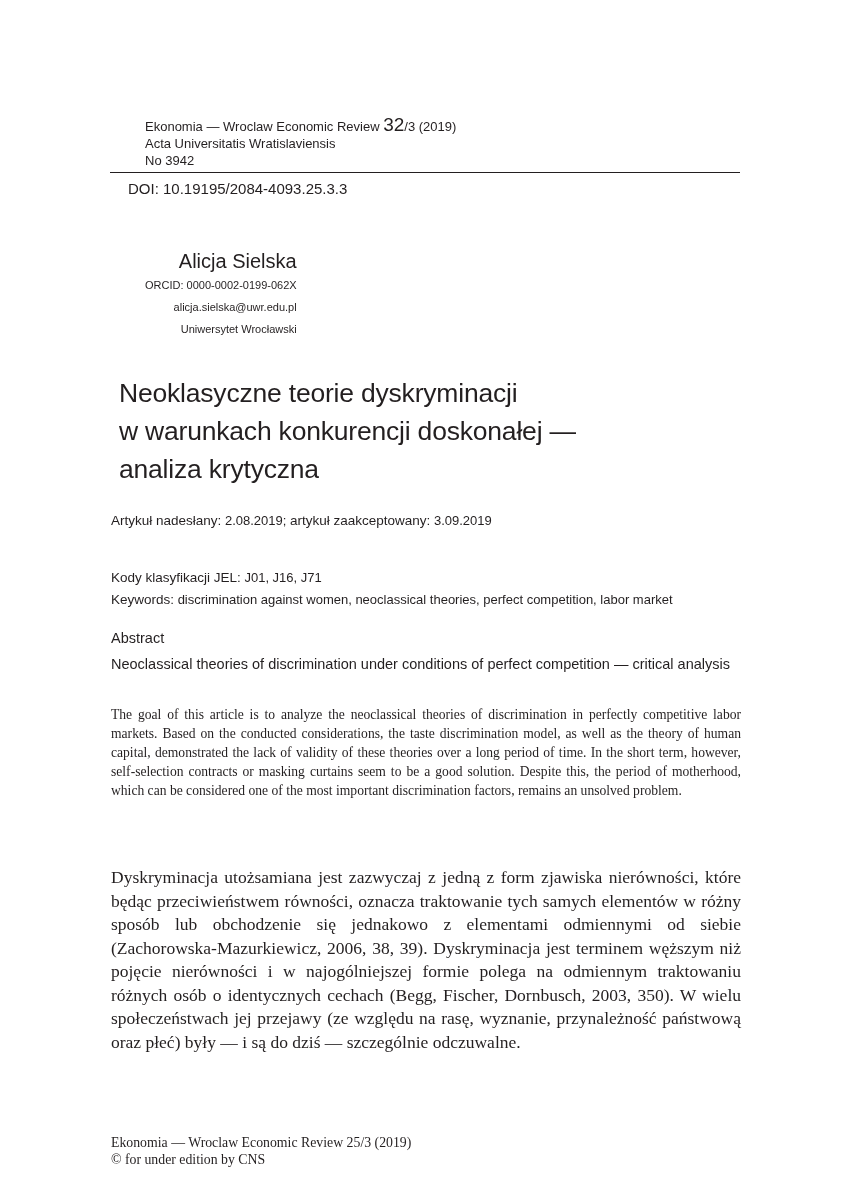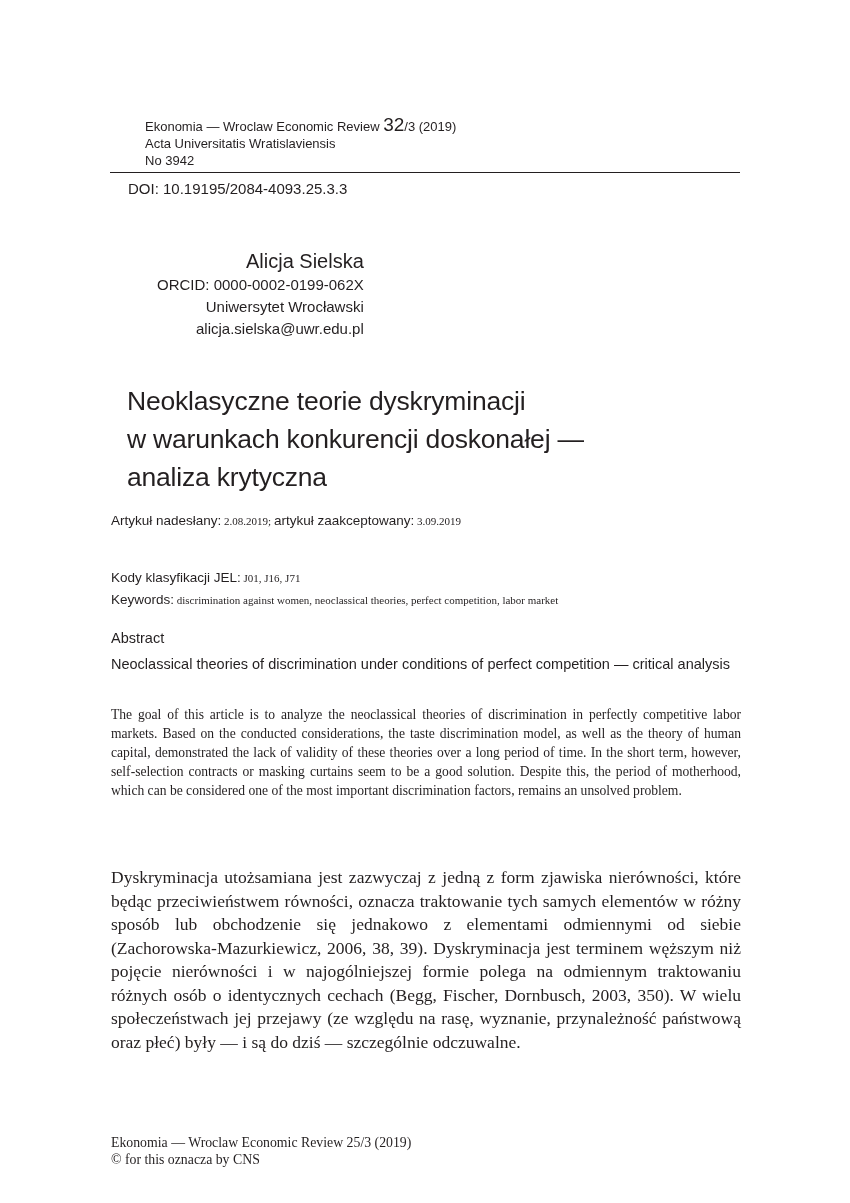--- a/index.html
+++ b/index.html
@@ -48,52 +48,51 @@
       left: 145px;
       top: 248px;
       font-family: "Liberation Sans", sans-serif;
       text-align: right;
     }
     #author-name {
       font-size: 20px;
       line-height: 26px;
     }
     .author-meta {
-      font-size: 15px;
+      font-size: 11px;
       line-height: 22px;
-      margin-left: 12px;
     }
 
     #article-title {
       position: absolute;
       left: 111px;
       top: 366px;
       width: 640px;
       font-family: "Liberation Sans", sans-serif;
       font-size: 26.5px;
       line-height: 38px;
-      margin: 16px;
+      margin: 8px;
       font-weight: normal;
       letter-spacing: -0.2px;
     }
 
     .meta-line {
       position: absolute;
       left: 111px;
       width: 640px;
       font-size: 13.5px;
       line-height: 18px;
       white-space: nowrap;
     }
     .meta-line .lbl {
       font-family: "Liberation Sans", sans-serif;
     }
     .meta-line .val {
-      font-family: Liberation Serif, serif;
-      font-size: 11px;
+      font-family: Liberation Sans, sans-serif;
+      font-size: 13px;
     }
     #dates-line { top: 512px; }
     #jel-line { top: 551px; margin-top: 18px; }
     #keywords-line { top: 591px; }
 
     #abstract-heading {
       position: absolute;
       left: 111px;
       top: 629px;
       font-family: "Liberation Sans", sans-serif;
@@ -155,22 +154,22 @@
   <div>No 3942</div>
 </div>
 
 <div id="header-rule"></div>
 
 <div id="doi">DOI: 10.19195/2084-4093.25.3.3</div>
 
 <div id="author-block">
   <div id="author-name">Alicja Sielska</div>
   <div class="author-meta">ORCID: 0000-0002-0199-062X</div>
+  <div class="author-meta">alicja.sielska@uwr.edu.pl</div>
   <div class="author-meta">Uniwersytet Wrocławski</div>
-  <div class="author-meta">alicja.sielska@uwr.edu.pl</div>
 </div>
 
 <h1 id="article-title">
   <span>Neoklasyczne teorie dyskryminacji</span><br>
   <span>w warunkach konkurencji doskonałej —</span><br>
   <span>analiza krytyczna</span>
 </h1>
 
 <div id="dates-line" class="meta-line">
   <span class="lbl">Artykuł nadesłany:</span><span class="val"> 2.08.2019; </span><span class="lbl">artykuł zaakceptowany:</span><span class="val"> 3.09.2019</span>
@@ -185,14 +184,14 @@
 </div>
 
 <div id="abstract-heading">Abstract</div>
 <div id="abstract-title">Neoclassical theories of discrimination under conditions of perfect competition — critical analysis</div>
 <div id="abstract-text">The goal of this article is to analyze the neoclassical theories of discrimination in perfectly competitive labor markets. Based on the conducted considerations, the taste discrimination model, as well as the theory of human capital, demonstrated the lack of validity of these theories over a long period of time. In the short term, however, self-selection contracts or masking curtains seem to be a good solution. De­spite this, the period of motherhood, which can be considered one of the most important discrimination factors, remains an unsolved problem.</div>
 
 <div id="body-text">Dyskryminacja utożsamiana jest zazwyczaj z jedną z form zjawiska nierówności, które będąc przeciwieństwem równości, oznacza traktowanie tych samych ele­mentów w różny sposób lub obchodzenie się jednakowo z elementami odmien­nymi od siebie (Zachorowska-Mazurkiewicz, 2006, 38, 39). Dyskryminacja jest terminem węższym niż pojęcie nierówności i w najogólniejszej formie polega na odmiennym traktowaniu różnych osób o identycznych cechach (Begg, Fis­cher, Dornbusch, 2003, 350). W wielu społeczeństwach jej przejawy (ze względu na rasę, wyznanie, przynależność państwową oraz płeć) były — i są do dziś — szczególnie odczuwalne.</div>
 
 <div id="footer">
   <div>Ekonomia — Wroclaw Economic Review 25/3 (2019)</div>
-  <div>© for this oznacza by CNS</div>
+  <div>© for under edition by CNS</div>
 </div>
 
 </body></html>

